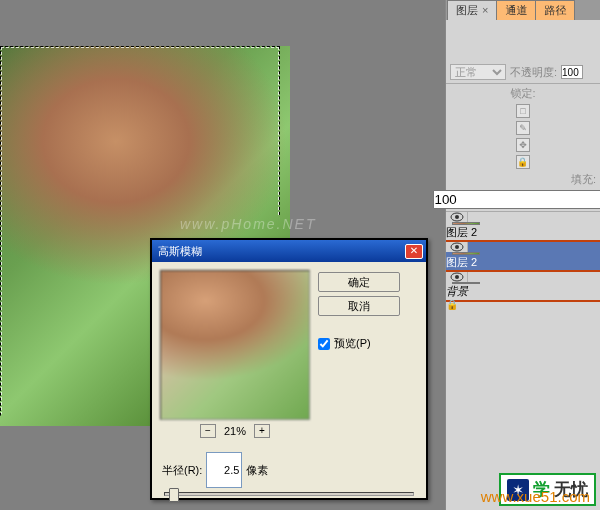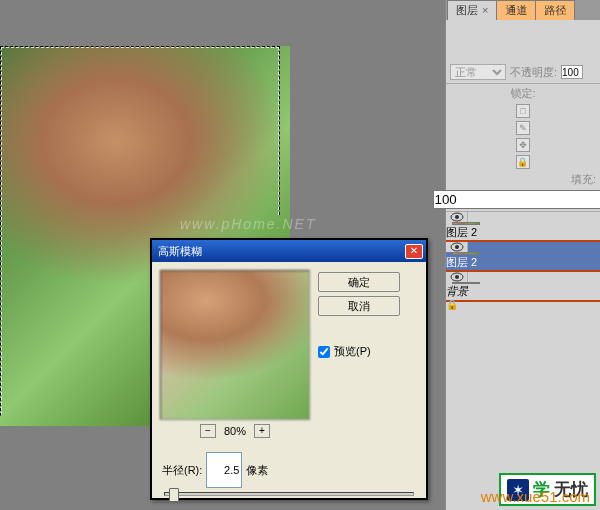--- a/index.html
+++ b/index.html
@@ -40,21 +40,21 @@
       radial-gradient(ellipse 180% 120% at 30% 20%, #d6a078 0%, #b07a56 22%, rgba(176,122,86,0) 45%),
       linear-gradient(135deg, #f0e0c0 0%, #d0c0a0 30%, #a0c880 60%, #70a850 100%);
     filter: blur(1px);
   }
   .dlg-right { display:flex; flex-direction:column; gap:4px; padding-top:2px; }
   .win-btn {
     width:82px; height:20px; font-size:11px;
     background:#ece9d8; border:1px solid #888; border-radius:2px;
     box-shadow:inset 0 0 1px #fff; cursor:pointer;
   }
-  .chk-row { font-size:11px; display:flex; align-items:center; gap:4px; margin-top:24px;}
+  .chk-row { font-size:11px; display:flex; align-items:center; gap:4px; margin-top:16px;}
   .chk-row input { width:12px; height:12px; }
   .zoom-row {
     display:flex; align-items:center; justify-content:center; gap:8px;
     margin-top:4px; font-size:11px;
   }
   .zoom-btn { width:16px; height:14px; border:1px solid #888; background:#ece9d8; font-size:10px; line-height:10px; cursor:pointer; }
   .radius-row {
     display:flex; align-items:center; gap:4px; font-size:11px;
     padding:6px 10px 2px;
   }
@@ -144,21 +144,21 @@
 <div class="dialog">
   <div class="dlg-title">
     <span>高斯模糊</span>
     <div class="dlg-close">✕</div>
   </div>
   <div class="dlg-body">
     <div>
       <div class="preview-box"></div>
       <div class="zoom-row">
         <button class="zoom-btn">−</button>
-        <span>80%</span>
+        <span>21%</span>
         <button class="zoom-btn">+</button>
       </div>
     </div>
     <div class="dlg-right">
       <button class="win-btn">确定</button>
       <button class="win-btn">取消</button>
       <label class="chk-row">
         <input type="checkbox" checked="" style="">
         <span>预览(P)</span>
       </label>

